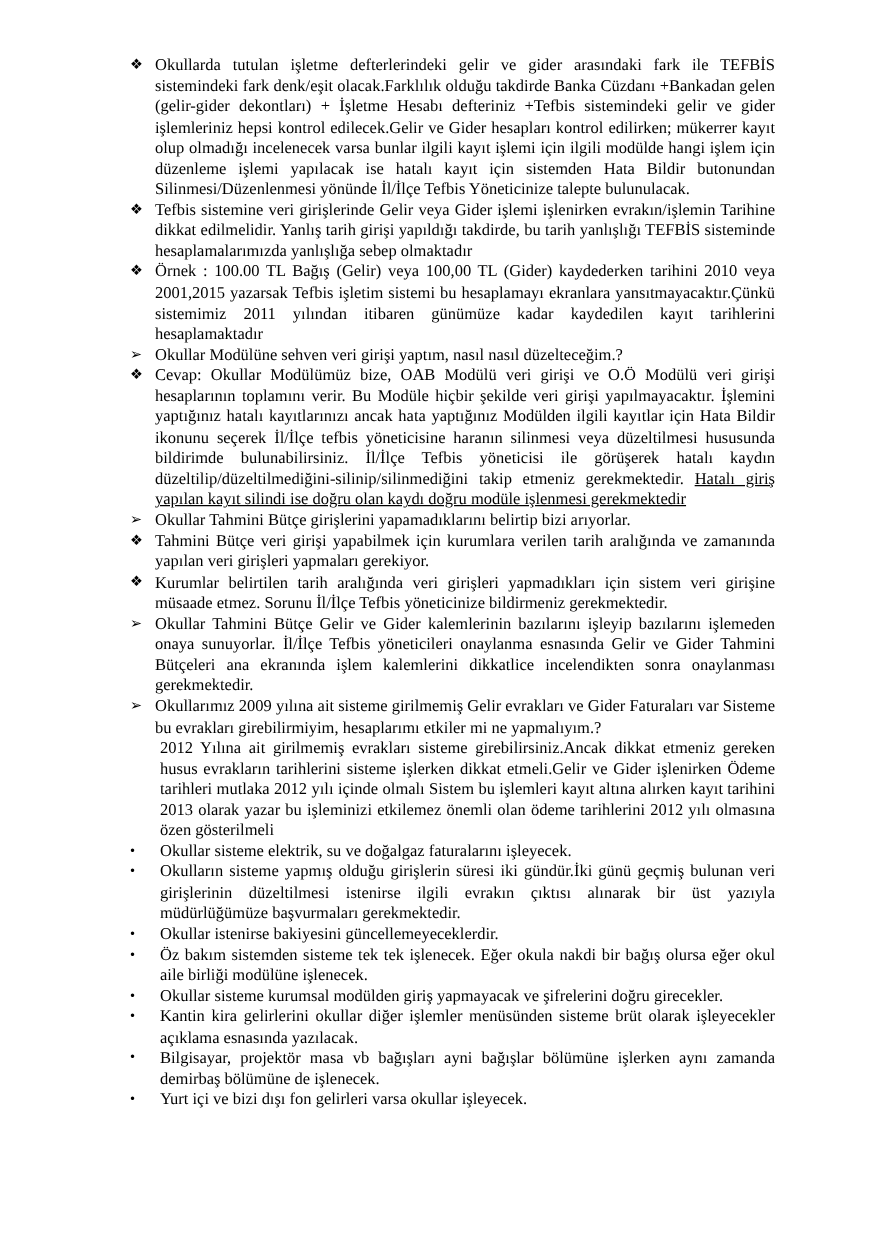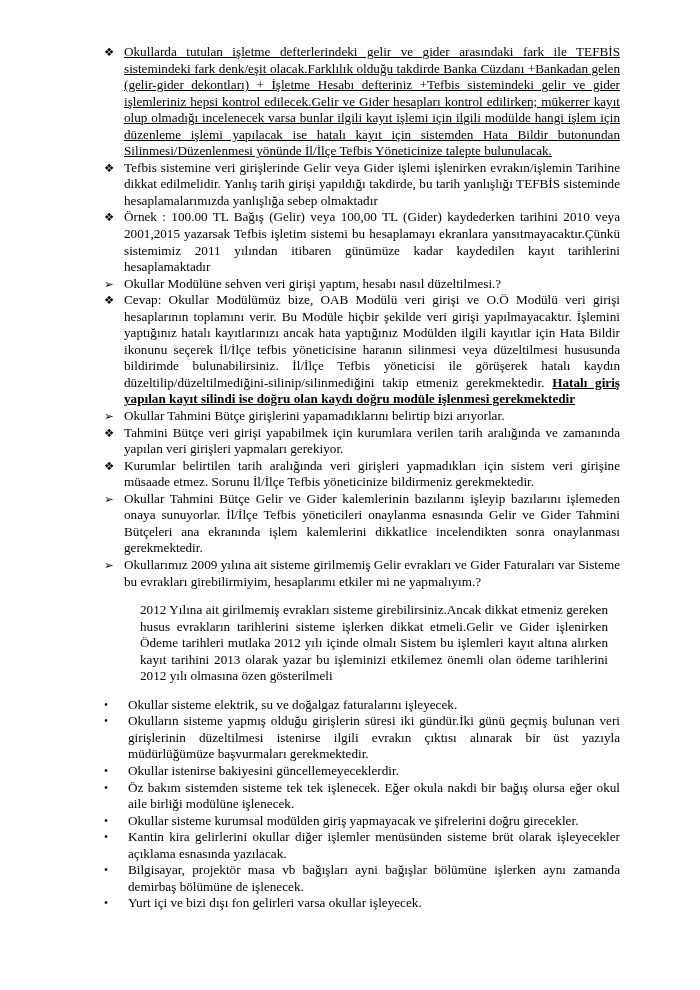--- a/index.html
+++ b/index.html
@@ -50,30 +50,29 @@
   
   .m-diamond  { font-size: 11px; }
   .m-arrow    { font-size: 12px; }
   .m-dot      { font-size: 13px; left: 4px; }
 
   
   .item.dot { padding-left: 24px; }
 
   
   .b   { font-weight: normal; }
-  .bu  { font-weight: bold; text-decoration: underline; }
+  .bu  { font-weight: normal; text-decoration: underline; }
 
   
   .item.underline-all > .body {
-    text-decoration: underline;
   }
 
   
   .para {
-    margin: 12px;
+    margin: 0;
     padding-left: 24px;
     font-size: 13.2px;
     line-height: 16.55px;
     text-align: justify;
     text-justify: inter-word;
   }
 
   
   .item > .body,
   .para { text-align-last: left; }
@@ -90,21 +89,21 @@
       <div class="item">
         <span class="marker m-diamond">❖</span>
         <span class="body"><span class="b">Tefbis sistemine  veri  girişlerinde  Gelir veya Gider işlemi işlenirken evrakın/işlemin Tarihine dikkat edilmelidir.</span><span> Yanlış tarih girişi yapıldığı takdirde, bu tarih yanlışlığı TEFBİS sisteminde hesaplamalarımızda yanlışlığa sebep olmaktadır</span></span>
       </div>
       <div class="item">
         <span class="marker m-diamond">❖</span>
         <span class="body">Örnek : 100.00 TL Bağış (Gelir) veya 100,00 TL (Gider) kaydederken tarihini 2010 veya 2001,2015 yazarsak Tefbis işletim sistemi bu hesaplamayı  ekranlara yansıtmayacaktır.Çünkü sistemimiz 2011 yılından itibaren günümüze kadar kaydedilen kayıt tarihlerini hesaplamaktadır</span>
       </div>
       <div class="item">
         <span class="marker m-arrow">➢</span>
-        <span class="body"><span class="b">Okullar Modülüne sehven veri girişi yaptım, hesabı nasıl düzeltilmesi.?</span></span>
+        <span class="body"><span class="b">Okullar Modülüne sehven veri girişi yaptım, nasıl nasıl düzelteceğim.?</span></span>
       </div>
       <div class="item">
         <span class="marker m-diamond">❖</span>
         <span class="body"><span> Cevap: Okullar Modülümüz bize,  OAB Modülü veri girişi ve O.Ö Modülü veri girişi hesaplarının toplamını verir. Bu Modüle hiçbir şekilde veri girişi yapılmayacaktır. İşlemini yaptığınız hatalı kayıtlarınızı ancak hata yaptığınız Modülden ilgili kayıtlar için  Hata Bildir ikonunu seçerek İl/İlçe tefbis yöneticisine haranın silinmesi  veya düzeltilmesi hususunda bildirimde bulunabilirsiniz. İl/İlçe Tefbis yöneticisi ile görüşerek  hatalı kaydın düzeltilip/düzeltilmediğini-silinip/silinmediğini takip etmeniz gerekmektedir. </span><span class="bu">Hatalı giriş yapılan kayıt silindi ise doğru olan kaydı doğru modüle işlenmesi gerekmektedir</span></span>
       </div>
       <div class="item">
         <span class="marker m-arrow">➢</span>
         <span class="body"><span class="b">Okullar Tahmini Bütçe girişlerini yapamadıklarını belirtip bizi arıyorlar.</span></span>
       </div>
       <div class="item">

